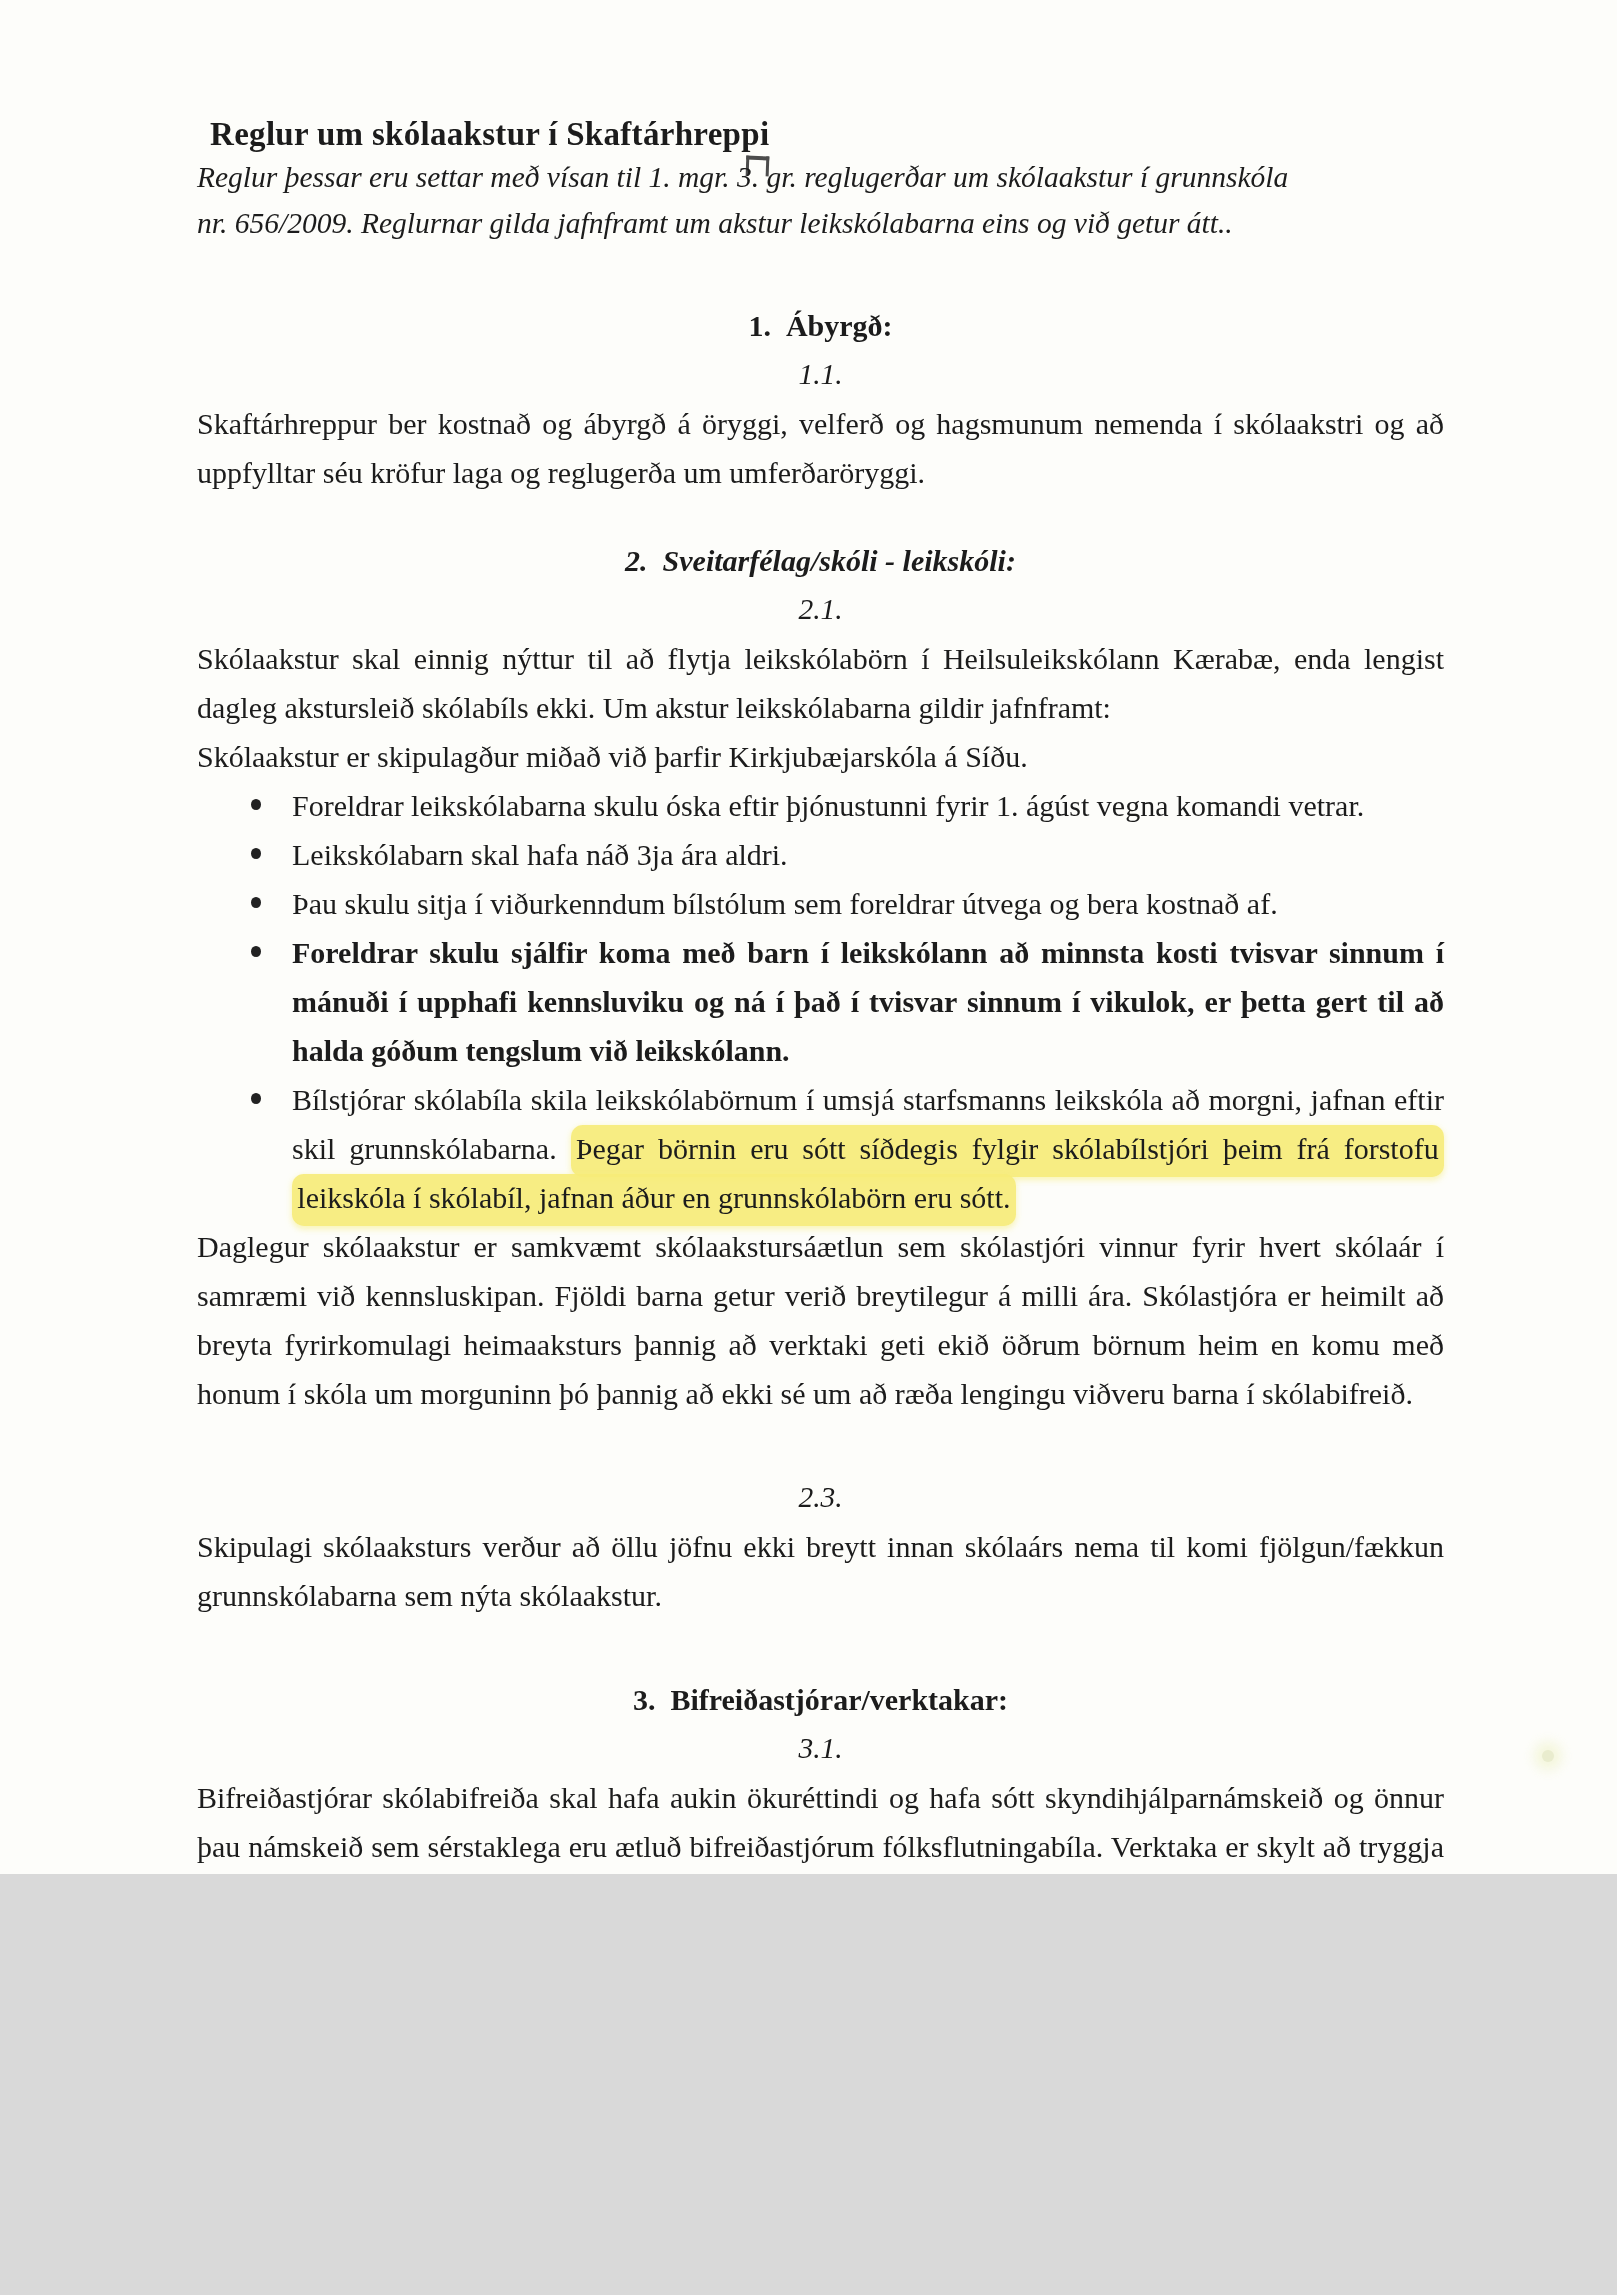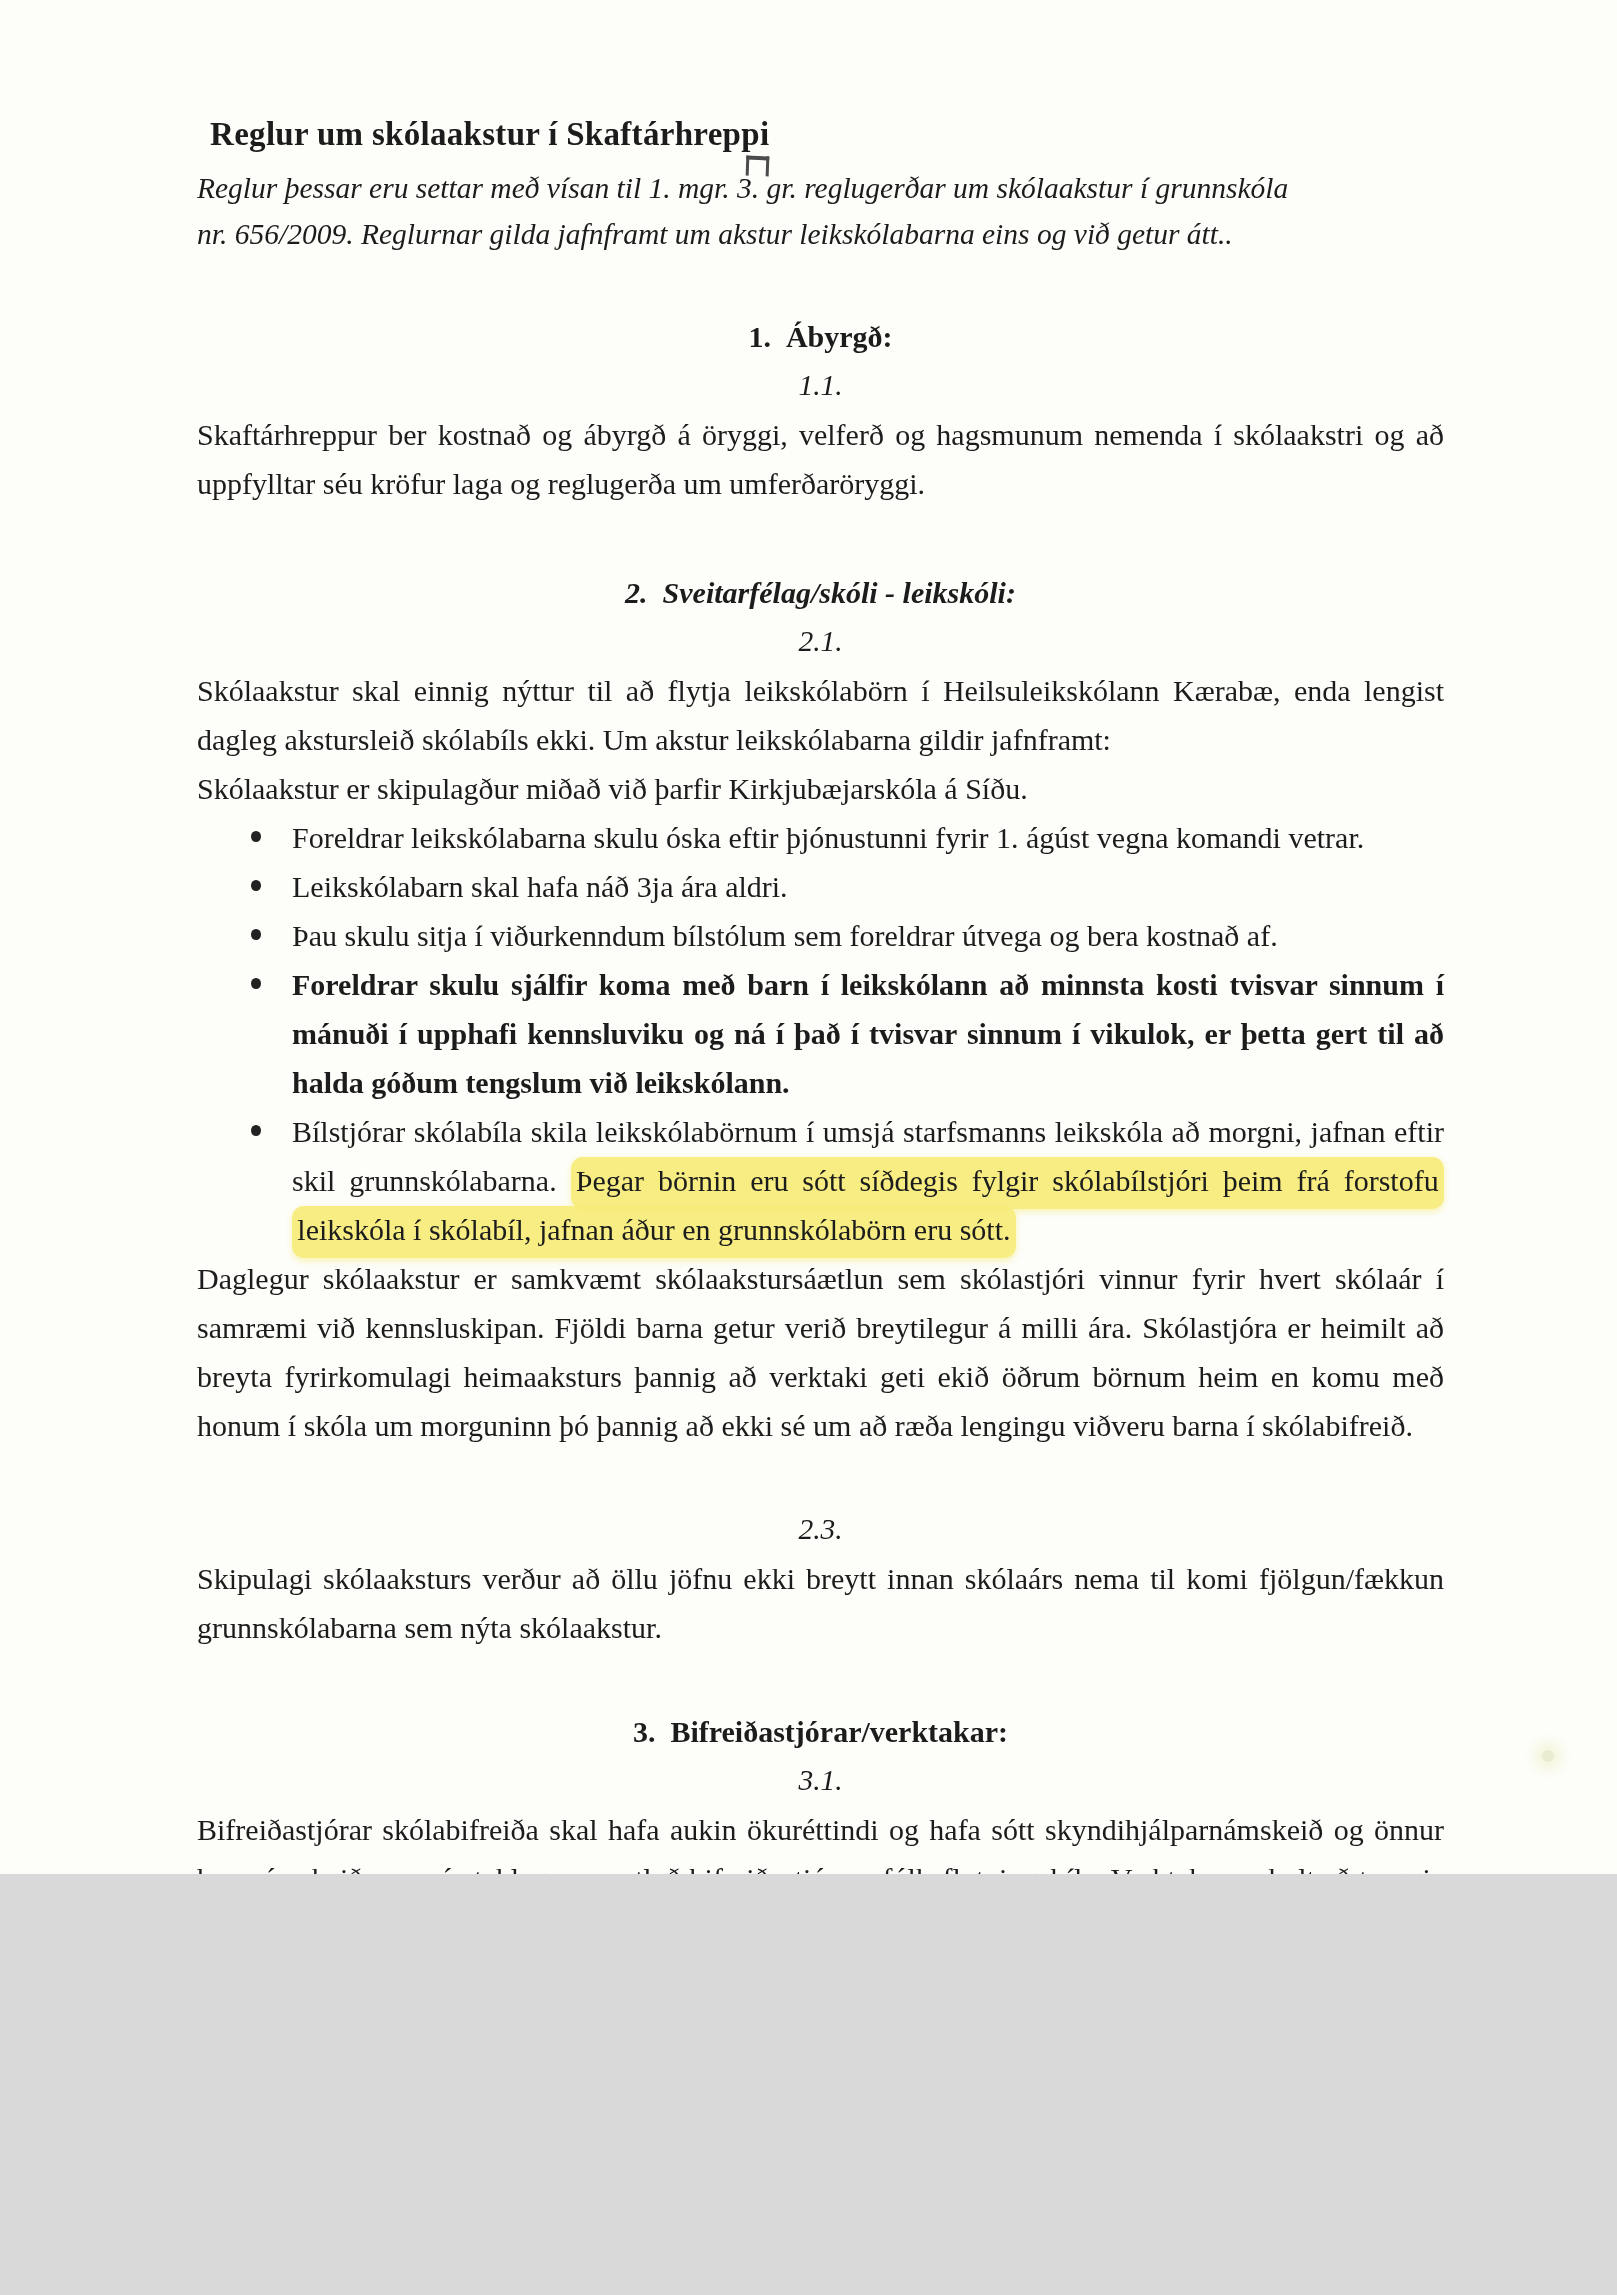--- a/index.html
+++ b/index.html
@@ -14,39 +14,39 @@
   }
   .content {
     position:absolute; left:197px; top:0; width:1247px;
   }
   .doc-title {
     margin-top:116px;
     padding-left:13px;
     font-size:33px; font-weight:bold;
     letter-spacing:0.3px;
   }
-  .subtitle { margin-top:12px; }
+  .subtitle { margin-top:1px; }
   .subtitle-line {
     font-style:italic; font-size:29.5px; line-height:46px;
     white-space:nowrap;
   }
   .sec-head {
     text-align:center; font-weight:bold; font-size:30px; line-height:49px;
   }
   .sec-head.it { font-style:italic; }
   .sub-num {
     text-align:center; font-weight:normal; font-style:italic;
     font-size:29.5px; line-height:49px;
   }
   .para {
     font-size:30px; line-height:49px; text-align:justify;
   }
   .para.noj { text-align:left; }
   .gap-xl { margin-top:55px; }
-  .gap-lg { margin-top:60px; }
+  .gap-lg { margin-top:39px; }
   .bullets { margin-top:0; }
   .bullet-row { position:relative; padding-left:95px; }
   .bullet-dot {
     position:absolute; left:54px; top:18.4px;
     width:9.8px; height:11px; border-radius:50%;
     background:#222;
   }
   .bullet-text { font-size:30px; line-height:49px; text-align:justify; }
   .bullet-text.bold { font-weight:bold; }
   .hl {

